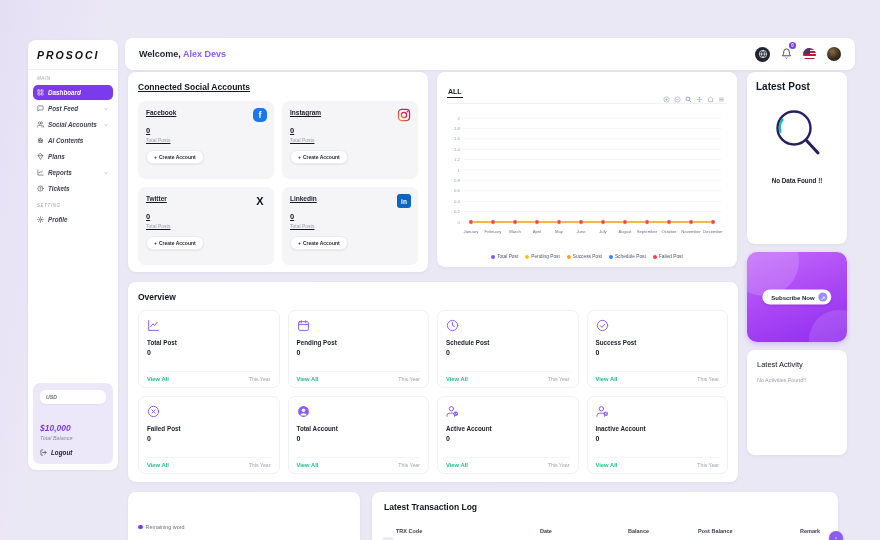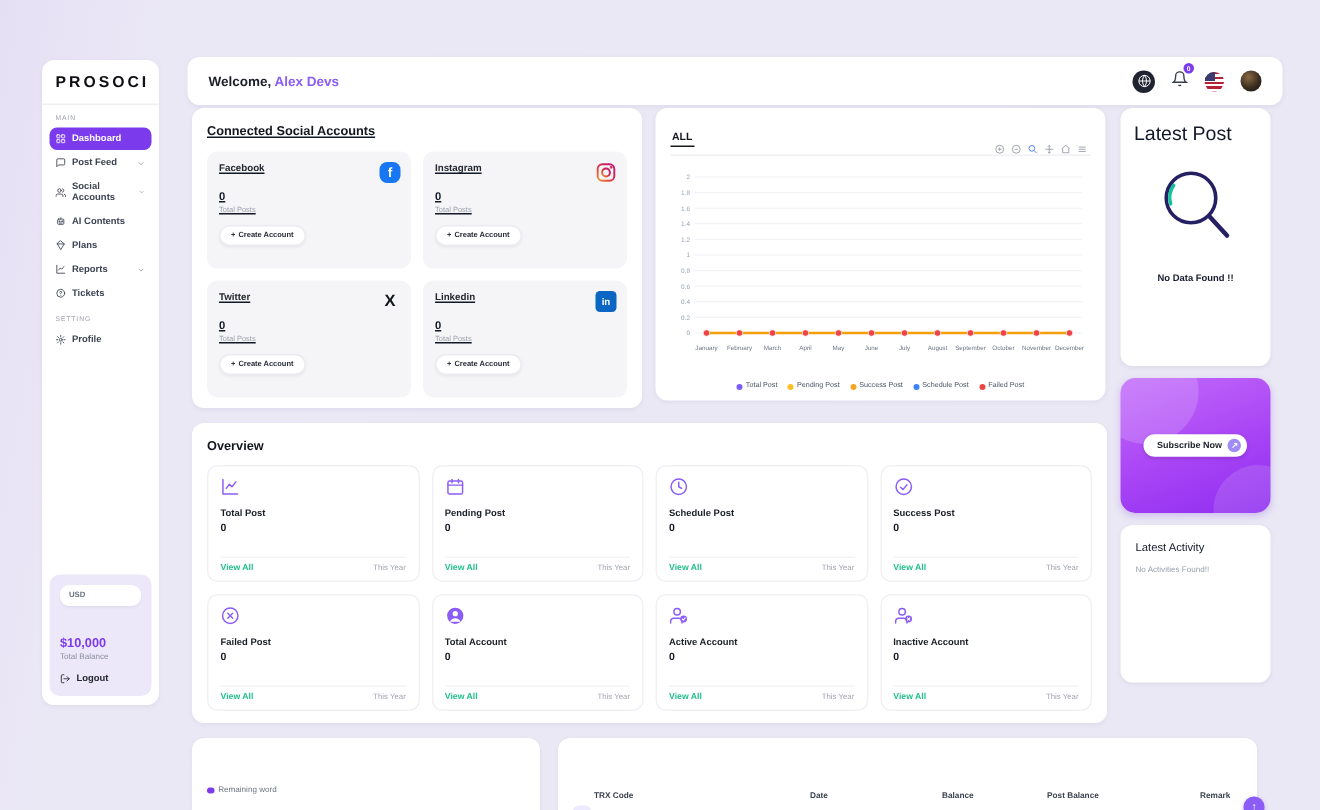--- a/index.html
+++ b/index.html
@@ -5,21 +5,21 @@
   * { margin:0; padding:0; box-sizing:border-box; }
   html,body { width:880px; height:540px; overflow:hidden; }
   body {
     font-family:"Liberation Sans", sans-serif;
     background:linear-gradient(100deg,#e5dff4 0%,#ebe8f6 12%,#eae8f4 100%);
     position:relative; color:#111827;
   }
   .card { background:#fff; border-radius:8px; box-shadow:0 1px 3px rgba(80,70,120,.07); position:absolute; }
 
   
-  .sidebar { left:28px; top:40px; width:78px; height:430px; padding-bottom:4px; }
+  .sidebar { left:28px; top:40px; width:90px; height:430px; padding-bottom:4px;font-style:italic; }
   .logo { font-size:10.5px; font-weight:800; letter-spacing:2px; color:#0f0f14; padding:9px 9px 8px; border-bottom:1px solid #efeff3; }
   .sec-label { font-size:4.5px; color:#a0a4b0; letter-spacing:.6px; padding:6px 9px 3px; }
   .nav-item { display:flex; align-items:center; gap:4px; margin:1px 5px; padding:4px 4px; border-radius:5px; font-size:6.3px; color:#3f4453; font-weight:600; cursor:pointer; }
   .nav-item.active { background:#7c3aed; color:#fff; }
   .si { width:7px; height:7px; stroke:currentColor; fill:none; stroke-width:2; stroke-linecap:round; stroke-linejoin:round; flex:0 0 auto; }
   .chev { margin-left:auto; width:6px; height:6px; stroke:#9aa0ad; fill:none; stroke-width:2.4; }
   .balance-panel { position:absolute; left:5px; right:5px; bottom:6px; background:#ece7f9; border-radius:7px; padding:7px 7px 8px; }
   .usd-select { background:#fff; border-radius:6px; padding:4px 6px; font-size:5.2px; color:#6b7280; font-weight:600; box-shadow:0 1px 2px rgba(0,0,0,.05); cursor:pointer; }
   .bal-amount { color:#7c3aed; font-weight:800; font-size:8.5px; margin-top:19px; }
   .bal-label { color:#8b8f9c; font-size:5.4px; margin-top:2px; }
@@ -59,21 +59,21 @@
   .chart-tab { display:inline-block; font-size:7px; font-weight:800; color:#16181f; border-bottom:1.6px solid #16181f; padding:0 1px 2px; cursor:pointer; }
   .chart-toolbar { position:absolute; right:12px; top:24px; display:flex; gap:4px; align-items:center; }
   .tool { width:7px; height:7px; stroke:#8a8f9c; fill:none; stroke-width:1.8; cursor:pointer; }
   .tool.active { stroke:#2563eb; }
   .legend { display:flex; justify-content:center; gap:7px; margin-top:2px; }
   .legend span { display:inline-flex; align-items:center; gap:2px; font-size:4.8px; color:#4b5563; cursor:pointer; }
   .legend i { width:4px; height:4px; border-radius:50%; display:inline-block; }
 
   
   .latest-post { left:747px; top:72px; width:100px; height:172px; padding:9px; text-align:center; }
-  .lp-title { text-align:left; font-size:13px; font-weight:400; }
+  .lp-title { text-align:left; font-size:10px; font-weight:700; }
   .no-data { font-size:6.3px; font-weight:800; color:#181b2e; margin-top:9px; }
   .subscribe-card { left:747px; top:252px; width:100px; height:90px; border-radius:10px; position:absolute; overflow:hidden;
     background:linear-gradient(160deg,#c26bfa 0%,#a944f5 55%,#8d2df0 100%); box-shadow:0 2px 5px rgba(124,58,237,.25); }
   .subscribe-card::before { content:""; position:absolute; width:70px; height:70px; border-radius:50%; background:rgba(255,255,255,.16); left:-18px; top:-26px; }
   .subscribe-card::after { content:""; position:absolute; width:60px; height:60px; border-radius:50%; background:rgba(255,255,255,.13); right:-22px; bottom:-28px; }
   .subscribe-btn { position:absolute; left:50%; top:50%; transform:translate(-50%,-50%); background:#fff; border-radius:99px; display:flex; align-items:center; gap:4px; padding:3px 4px 3px 9px; font-size:6px; font-weight:700; color:#20232e; cursor:pointer; z-index:2; box-shadow:0 1px 3px rgba(0,0,0,.15); white-space:nowrap; }
   .sub-arrow { width:9px; height:9px; border-radius:50%; background:#9f8df5; color:#fff; font-size:5.5px; display:flex; align-items:center; justify-content:center; }
   .activity-card { left:747px; top:350px; width:100px; height:105px; padding:10px; }
   .act-title { font-size:7.5px; font-weight:400; }
   .act-empty { font-size:5.4px; color:#9aa0ad; margin-top:8px; }
@@ -508,20 +508,21 @@
 </div>
 
 <div class="card subspec-card">
   <div class="ss-legend">
       <i></i>
       <span>Remaining word</span>
     </div>
 </div>
 
 <div class="card translog-card">
+  <div class="card-title">Latest Transaction Log</div>
   <span class="th" style="left:24px">TRX Code</span>
   <span class="th" style="left:168px">Date</span>
   <span class="th" style="left:256px">Balance</span>
   <span class="th" style="left:326px">Post Balance</span>
   <span class="th" style="left:428px">Remark</span>
 
   <div class="trx-icon">
       <svg viewBox="0 0 24 24">
         <path d="M6 3h12v18l-3-2-3 2-3-2-3 2z"></path>
         <path d="M9 8h6M9 12h6"></path>

